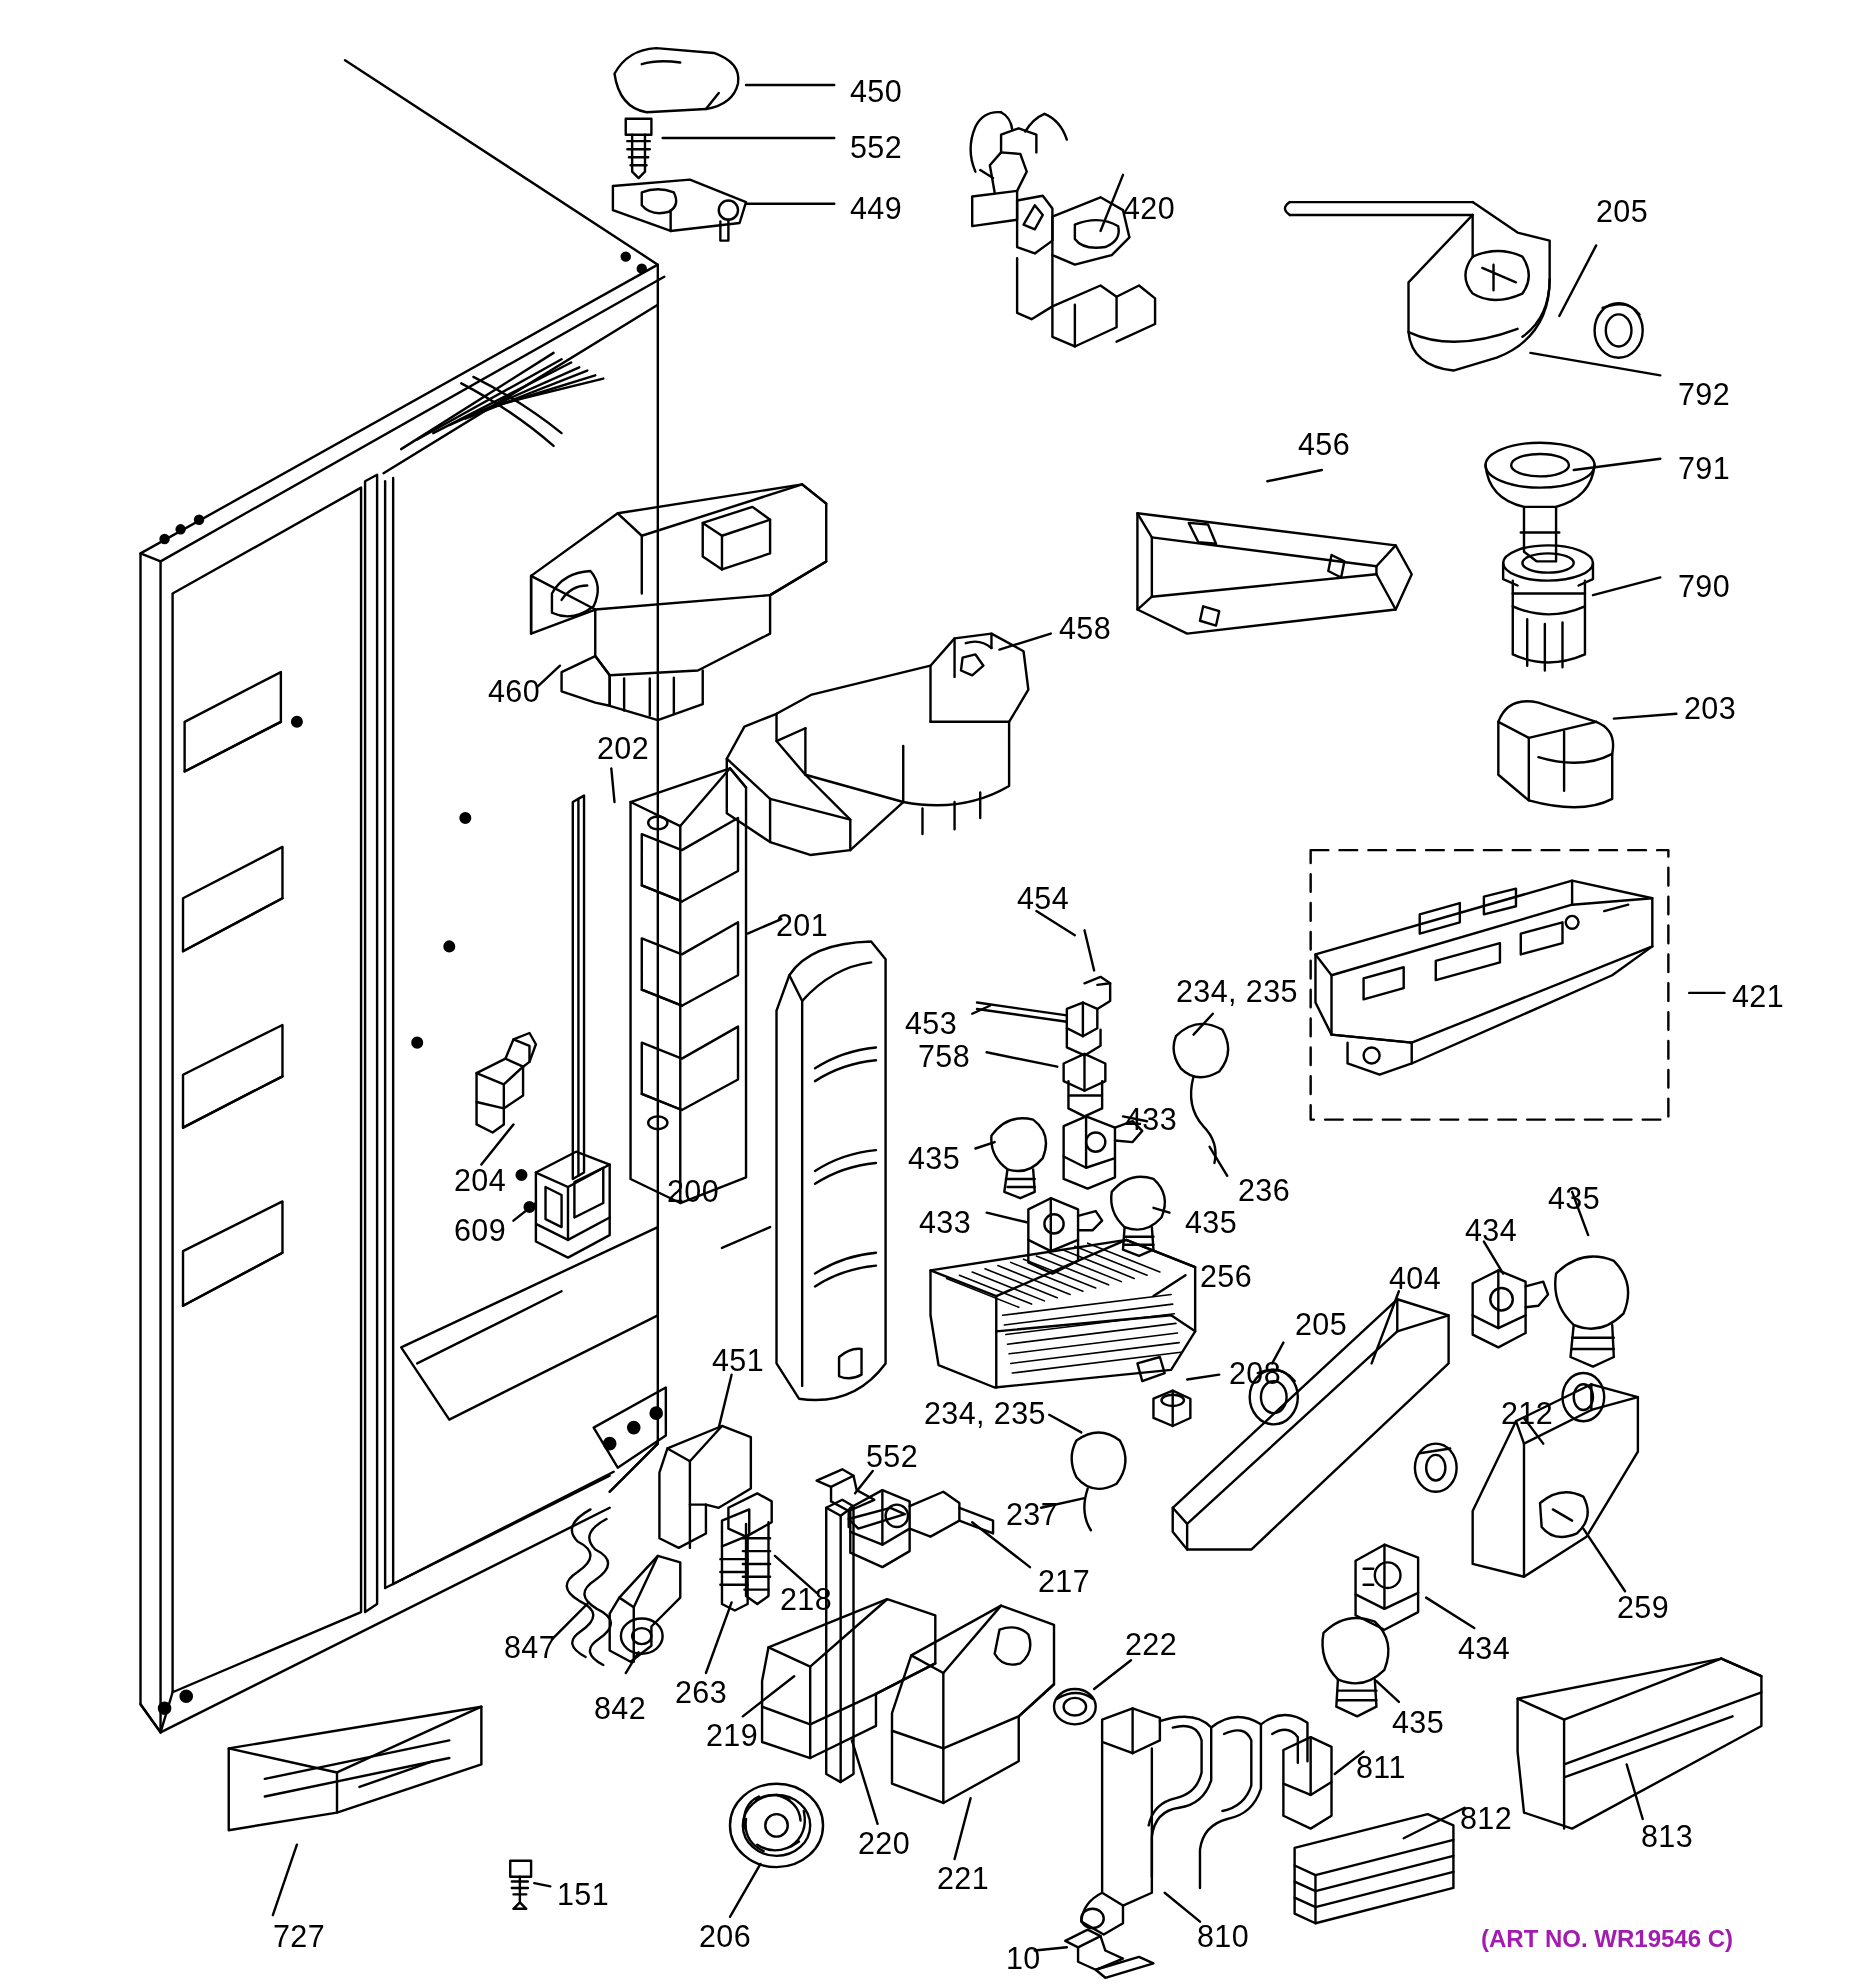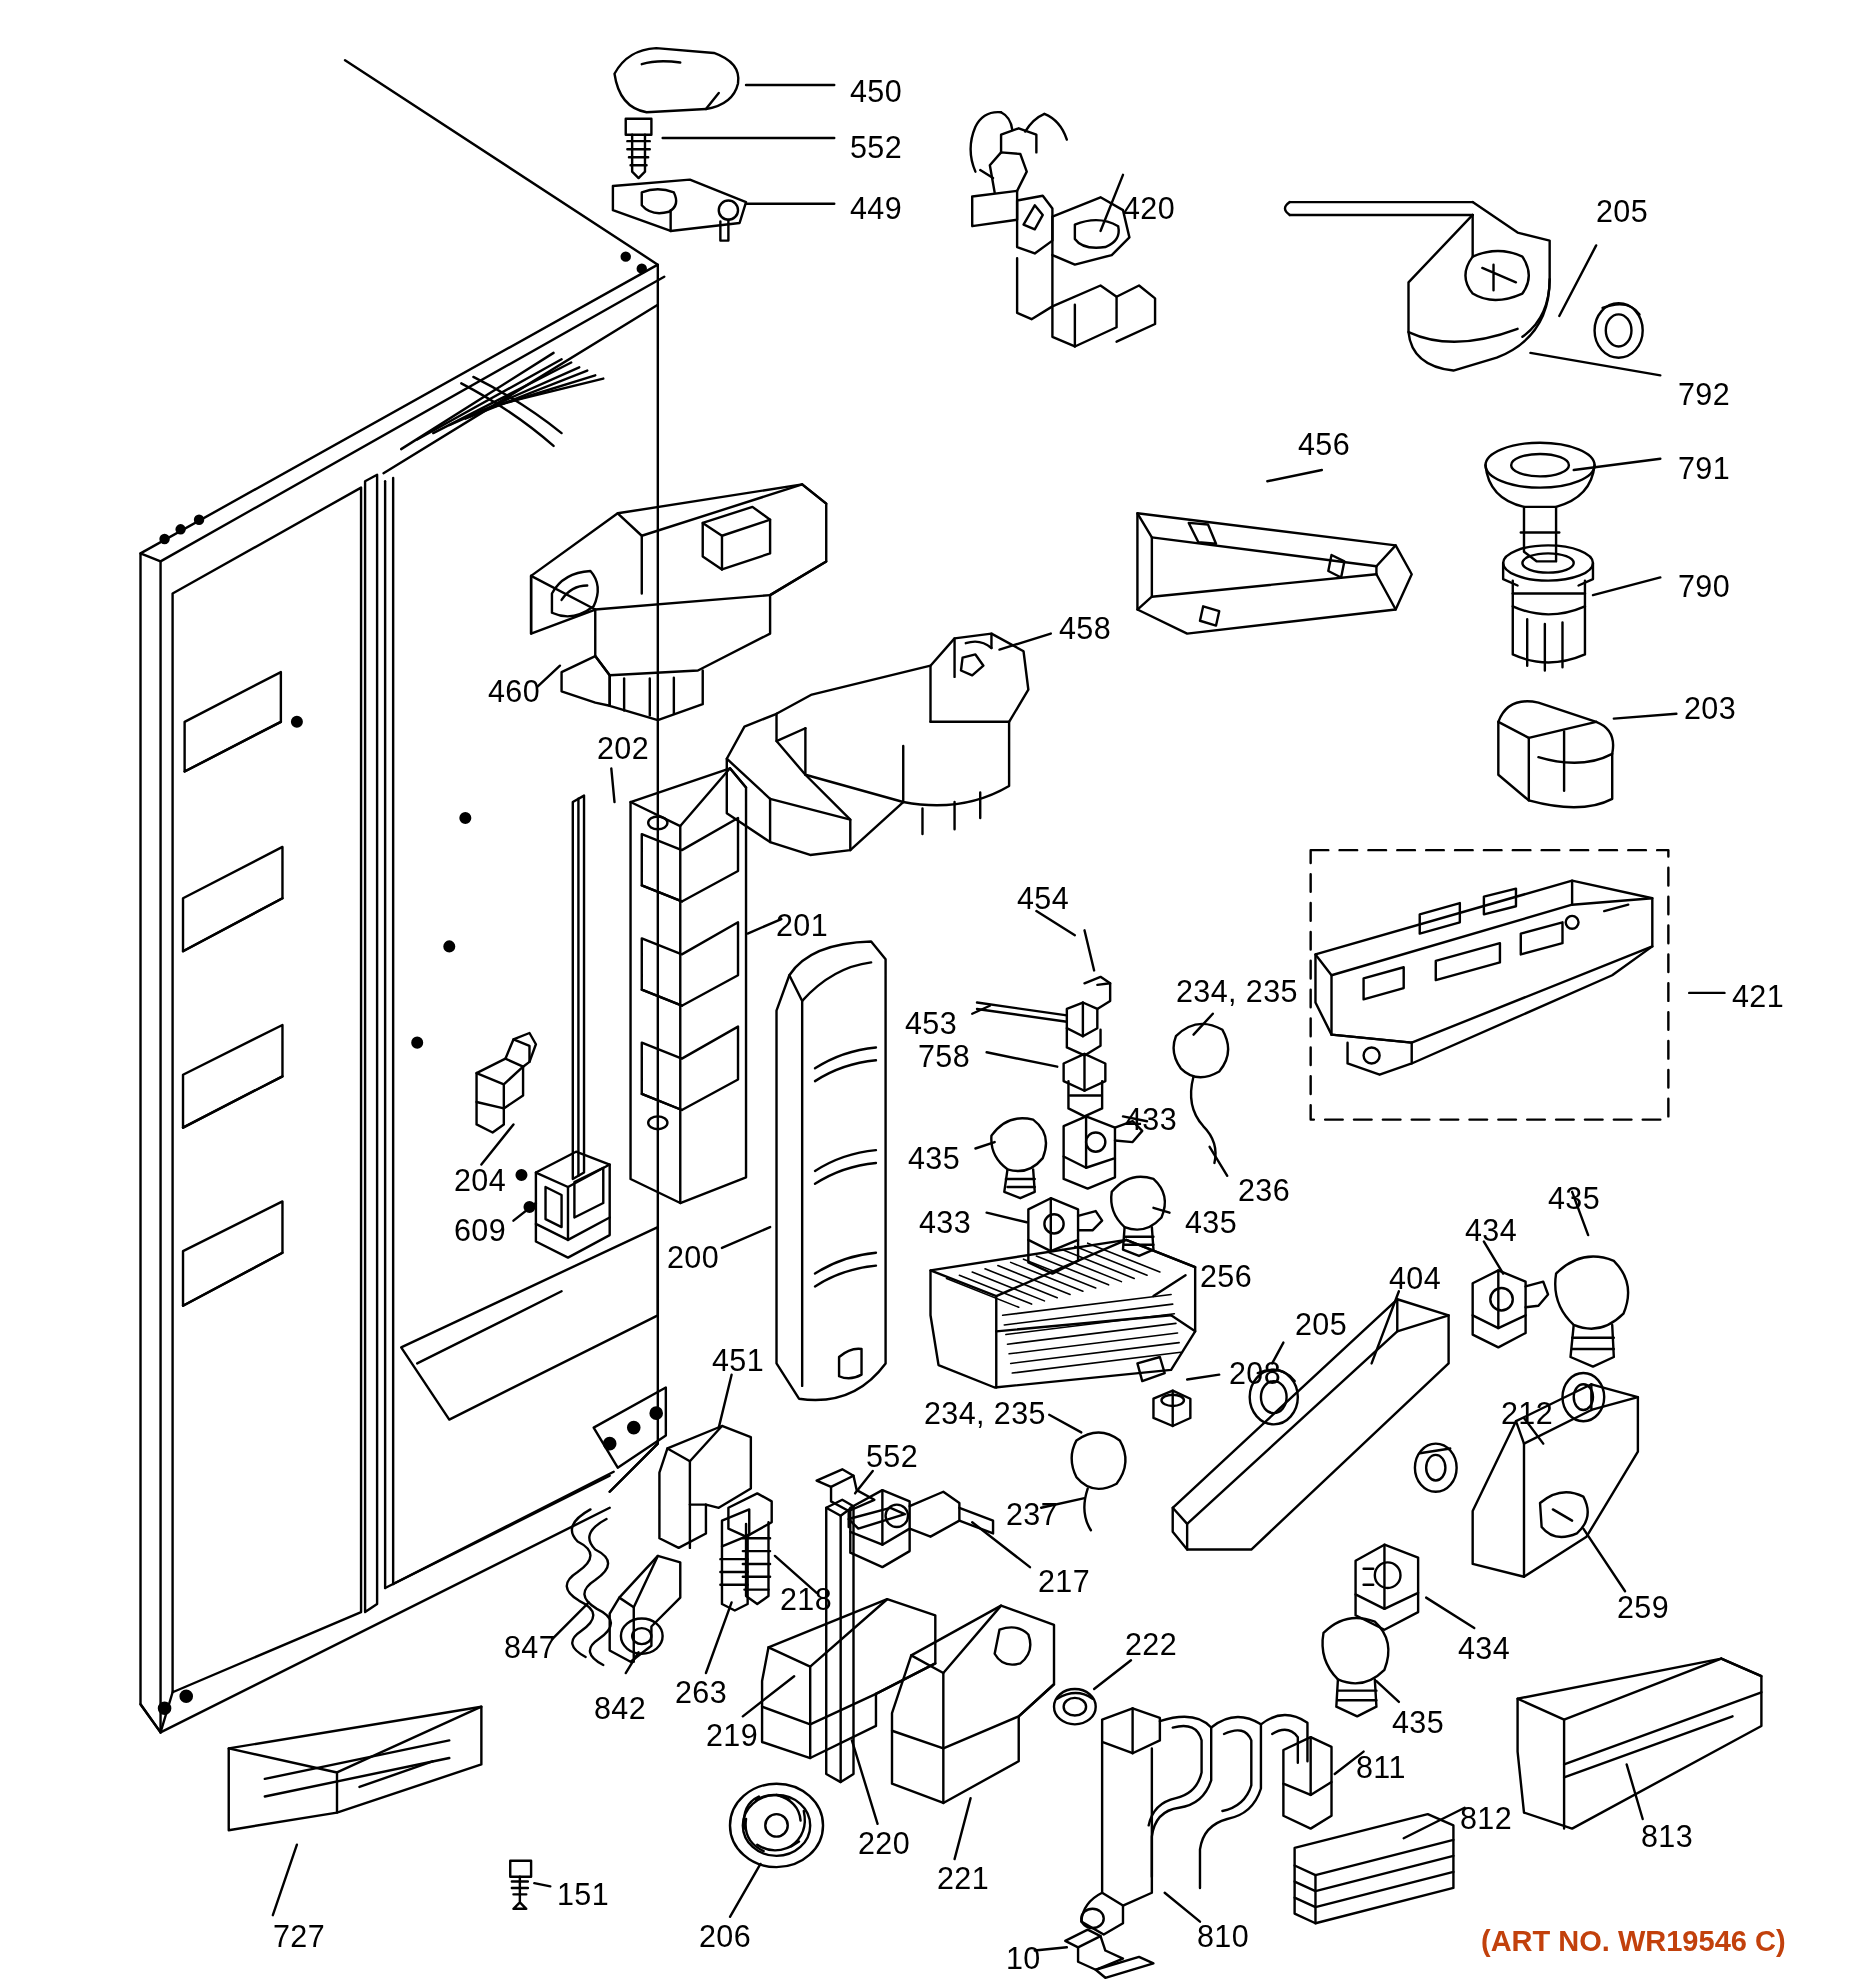--- a/index.html
+++ b/index.html
@@ -28,23 +28,23 @@
     position: absolute;
     font-family: "Liberation Sans", sans-serif;
     font-size: 30.5px;
     color: #000000;
     white-space: nowrap;
     letter-spacing: 0.4px;
   }
   .art-no {
     position: absolute;
     font-family: "Liberation Sans", sans-serif;
-    font-size: 29px;
+    font-size: 24px;
     font-weight: bold;
-    color: #c2410c;
+    color: #a21caf;
     white-space: nowrap;
   }
 </style>
 </head>
 <body>
 
 <div id="diagram-root">
 
   <svg id="art-svg" viewBox="0 0 2320 2475" xmlns="http://www.w3.org/2000/svg">
     <g fill="none" stroke="#000000" stroke-width="3" stroke-linejoin="round" stroke-linecap="round">
@@ -653,21 +653,21 @@
   <div class="callout" style="left:1732px; top:979px;">421</div>
   <div class="callout" style="left:905px; top:1006px;">453</div>
   <div class="callout" style="left:918px; top:1039px;">758</div>
   <div class="callout" style="left:1125px; top:1102px;">433</div>
   <div class="callout" style="left:908px; top:1141px;">435</div>
   <div class="callout" style="left:454px; top:1163px;">204</div>
   <div class="callout" style="left:1238px; top:1173px;">236</div>
   <div class="callout" style="left:919px; top:1205px;">433</div>
   <div class="callout" style="left:1185px; top:1205px;">435</div>
   <div class="callout" style="left:454px; top:1213px;">609</div>
-  <div class="callout" style="left:667px; top:1240px;">200</div>
+  <div class="callout" style="left:667px; top:1174px;">200</div>
   <div class="callout" style="left:1548px; top:1181px;">435</div>
   <div class="callout" style="left:1200px; top:1259px;">256</div>
   <div class="callout" style="left:1465px; top:1213px;">434</div>
   <div class="callout" style="left:1389px; top:1261px;">404</div>
   <div class="callout" style="left:1295px; top:1307px;">205</div>
   <div class="callout" style="left:1229px; top:1356px;">208</div>
   <div class="callout" style="left:1501px; top:1396px;">212</div>
   <div class="callout" style="left:924px; top:1396px;">234, 235</div>
   <div class="callout" style="left:712px; top:1343px;">451</div>
   <div class="callout" style="left:866px; top:1439px;">552</div>

